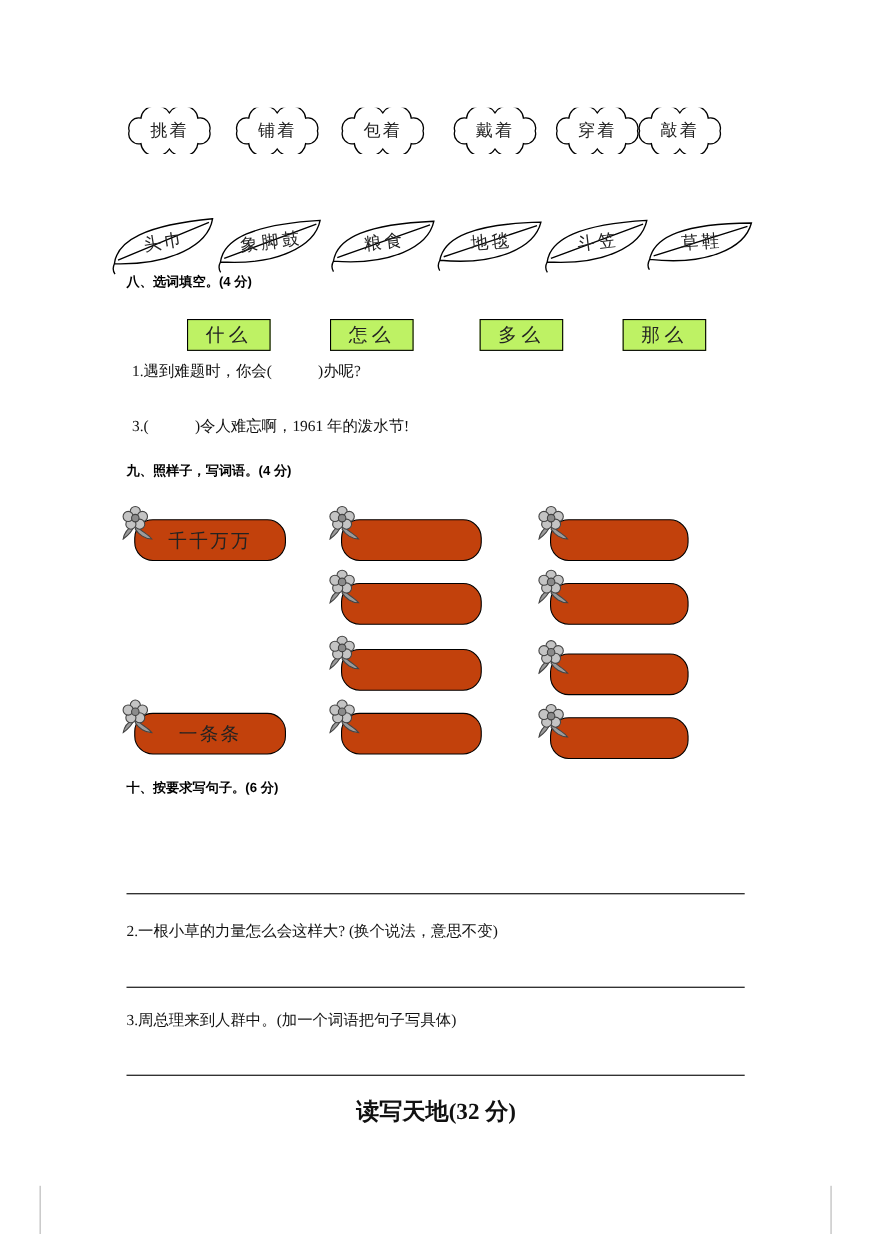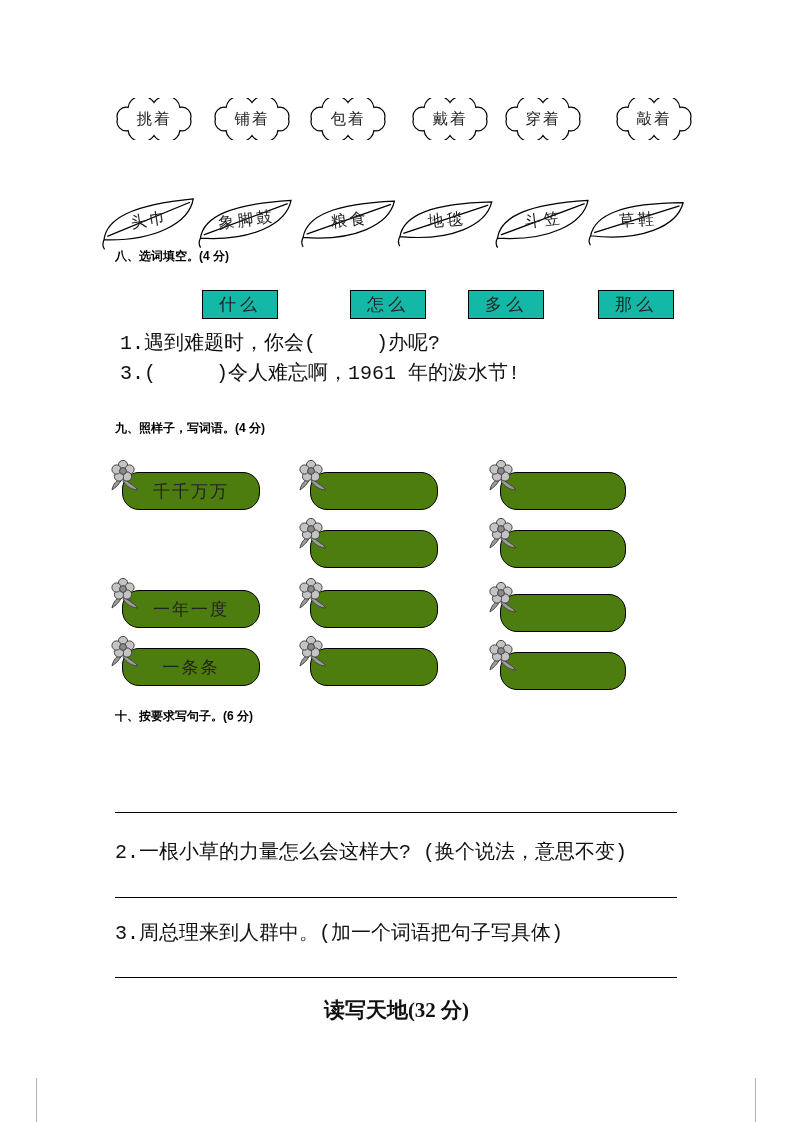--- a/index.html
+++ b/index.html
@@ -25,35 +25,35 @@
   .leafshape .shape-label{font-size:16px;letter-spacing:3px;padding-bottom:3px;}
   
   .sec-title{
     position:absolute;left:115px;
     font-family:"Liberation Sans","DejaVu Sans",sans-serif;
     font-weight:700;font-size:12px;color:#000;
   }
   
   .opt{
     position:absolute;top:290px;width:74px;height:27px;
-    border:1.6px solid #000;background:#14b8a6;margin-left:32px;
+    border:1.6px solid #000;background:#bef264;
   }
   .opt .leafdec{
     position:absolute;left:-30px;top:1px;width:44px;height:25px;
     transform:rotate(12deg);z-index:-1;
   }
   .opt .opt-label{
     position:absolute;inset:0;display:flex;align-items:center;justify-content:center;
     font-size:17px;letter-spacing:4px;color:#222;
   }
-  .q{position:absolute;font-size:20px;white-space:nowrap;font-family:Liberation Mono, monospace;}
+  .q{position:absolute;font-size:14px;white-space:nowrap;}
   
   .wordbox{
     position:absolute;height:36px;
-    border:1.6px solid #000;border-radius:17px;background:#4d7c0f;
+    border:1.6px solid #000;border-radius:17px;background:#c2410c;
   }
   .wordbox .flower{position:absolute;left:-13px;top:-14px;width:30px;height:32px;}
   .wordbox .wb-label{
     position:absolute;inset:0;display:flex;align-items:center;justify-content:center;
     font-size:17px;letter-spacing:2px;color:#222;
   }
   
   .answer-line{position:absolute;left:115px;width:562px;height:0;border-bottom:1.2px solid #000;}
   
   .footer-title{
@@ -109,21 +109,21 @@
         <use href="#cloudP"></use>
       </svg>
     <span class="shape-label">戴着</span>
   </div>
   <div class="cloud" style="left:501px">
     <svg viewBox="0 0 90 46">
         <use href="#cloudP"></use>
       </svg>
     <span class="shape-label">穿着</span>
   </div>
-  <div class="cloud" style="left:612px">
+  <div class="cloud" style="left:576px">
     <svg viewBox="0 0 90 46">
         <use href="#cloudP"></use>
       </svg>
     <span class="shape-label">敲着</span>
   </div>
 
   <div class="leafshape" style="left:98px;transform:rotate(-9deg)">
     <svg viewBox="0 0 110 46">
         <use href="#leafP"></use>
       </svg>
@@ -161,41 +161,41 @@
   </div>
 
   <div class="sec-title" style="top:248px">八、选词填空。(4 分)</div>
 
   <div class="opt" style="left:170px">
     <svg class="leafdec" viewBox="0 0 46 26">
         <use href="#optLeaf"></use>
       </svg>
     <span class="opt-label">什么</span>
   </div>
-  <div class="opt" style="left:318px">
+  <div class="opt" style="left:300px">
     <svg class="leafdec" viewBox="0 0 46 26">
         <use href="#optLeaf"></use>
       </svg>
     <span class="opt-label">怎么</span>
   </div>
   <div class="opt" style="left:436px">
     <svg class="leafdec" viewBox="0 0 46 26">
         <use href="#optLeaf"></use>
       </svg>
     <span class="opt-label">多么</span>
   </div>
   <div class="opt" style="left:566px">
     <svg class="leafdec" viewBox="0 0 46 26">
         <use href="#optLeaf"></use>
       </svg>
     <span class="opt-label">那么</span>
   </div>
 
   <div class="q" style="left:120px;top:329px">1.遇到难题时，你会(　　　)办呢?</div>
-  <div class="q" style="left:120px;top:359px">3.(　　　)令人难忘啊，1961 年的泼水节!</div>
+  <div class="q" style="left:120px;top:379px">3.(　　　)令人难忘啊，1961 年的泼水节!</div>
 
   <div class="sec-title" style="top:420px">九、照样子，写词语。(4 分)</div>
 
   <div class="wordbox" style="left:122px;top:472px;width:136px">
     <svg class="flower" viewBox="0 0 30 32">
         <use href="#flowerG"></use>
       </svg>
     <span class="wb-label">千千万万</span>
   </div>
   <div class="wordbox" style="left:310px;top:472px;width:126px">
@@ -213,26 +213,20 @@
     <svg class="flower" viewBox="0 0 30 32">
         <use href="#flowerG"></use>
       </svg>
   </div>
   <div class="wordbox" style="left:500px;top:530px;width:124px">
     <svg class="flower" viewBox="0 0 30 32">
         <use href="#flowerG"></use>
       </svg>
   </div>
 
-  <div class="wordbox" style="left:122px;top:590px;width:136px">
-    <svg class="flower" viewBox="0 0 30 32">
-        <use href="#flowerG"></use>
-      </svg>
-    <span class="wb-label">一年一度</span>
-  </div>
   <div class="wordbox" style="left:310px;top:590px;width:126px">
     <svg class="flower" viewBox="0 0 30 32">
         <use href="#flowerG"></use>
       </svg>
   </div>
   <div class="wordbox" style="left:500px;top:594px;width:124px">
     <svg class="flower" viewBox="0 0 30 32">
         <use href="#flowerG"></use>
       </svg>
   </div>

